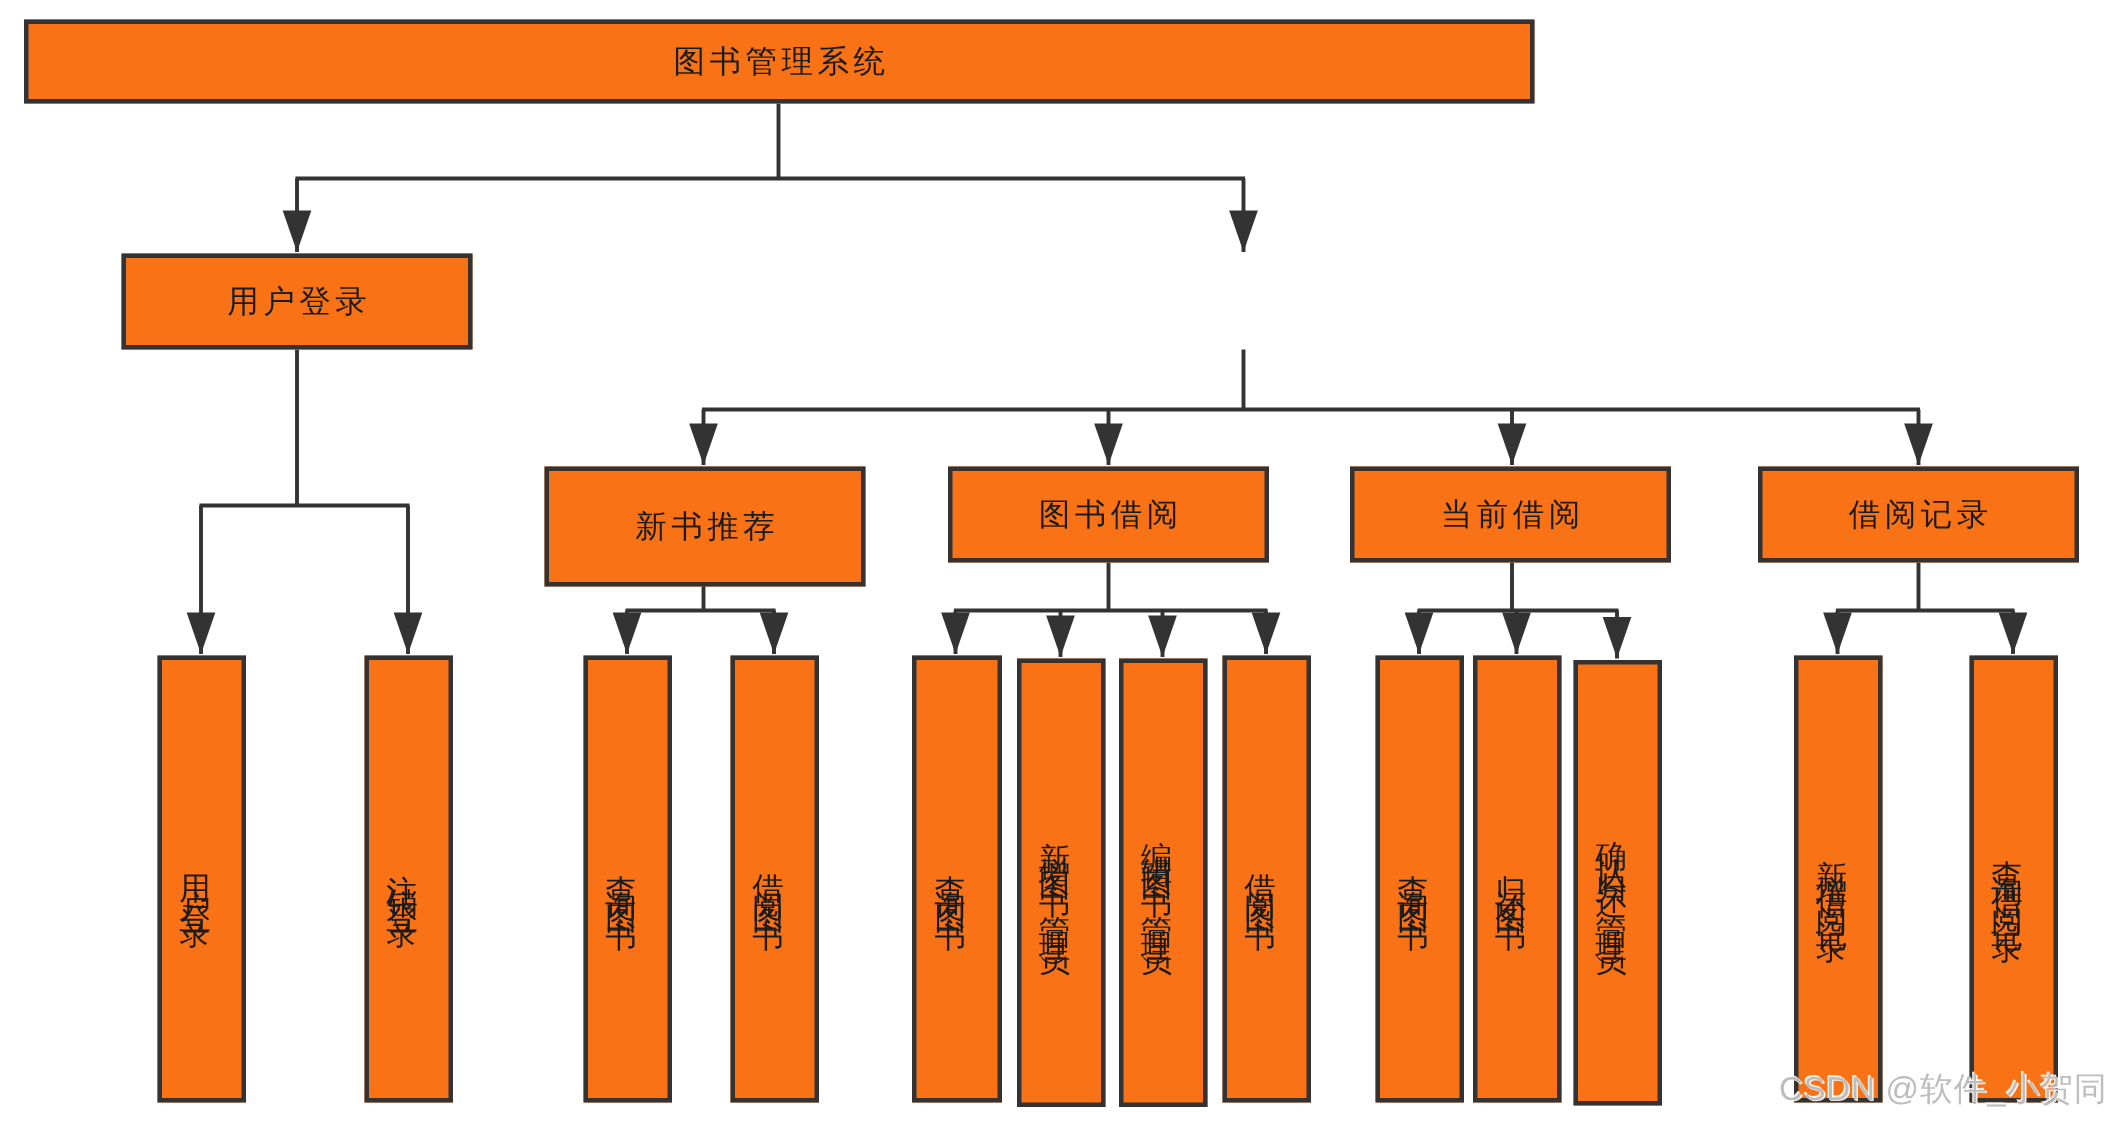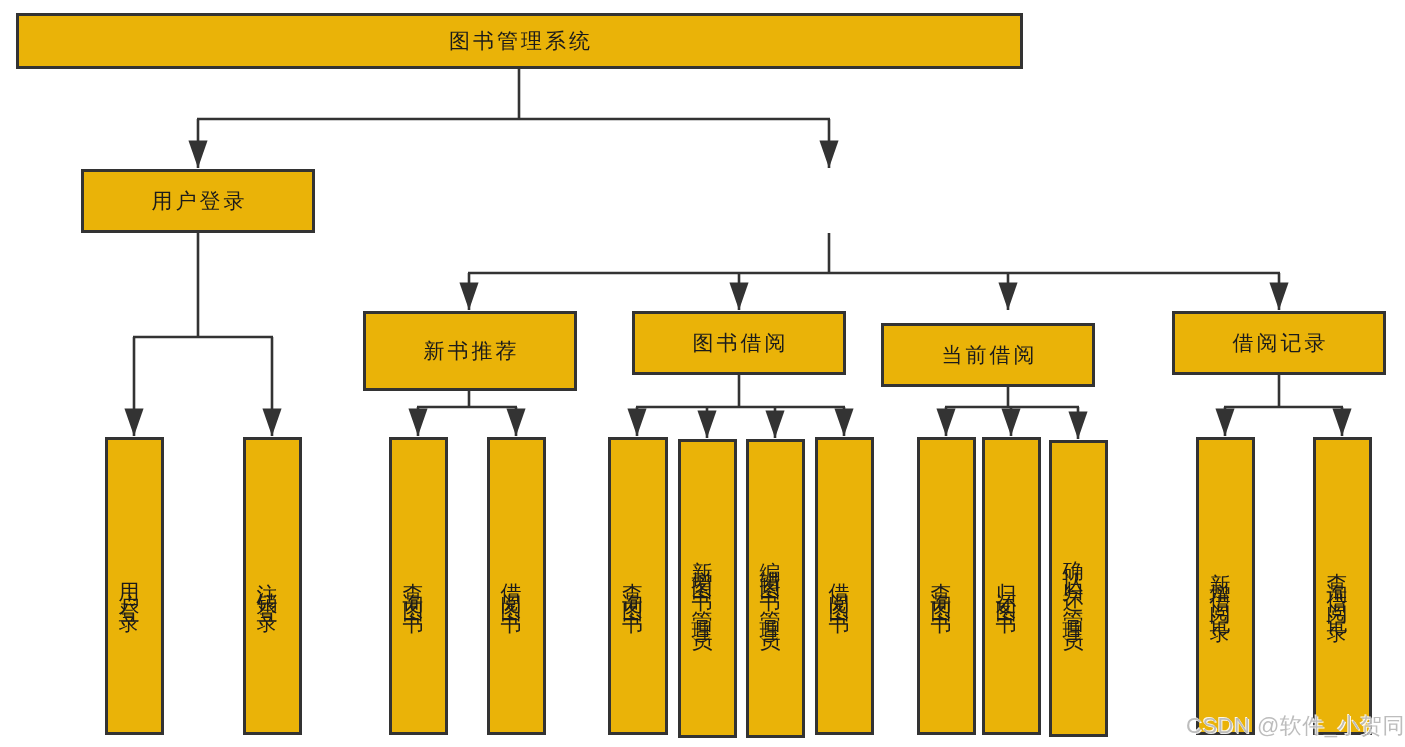--- a/index.html
+++ b/index.html
@@ -9,21 +9,21 @@
     height: 747px;
     background: #ffffff;
     overflow: hidden;
     font-family: "Liberation Sans", "DejaVu Sans", sans-serif;
   }
   svg.connectors { position: absolute; left: 0; top: 0; display: block; }
   .box {
     position: absolute;
     box-sizing: border-box;
     border: 3px solid #333333;
-    background: #eab308;
+    background: #f97316;
     display: flex;
     align-items: center;
     justify-content: center;
     color: #1b1b1b;
   }
   .hlabel {
     font-size: 21px;
     letter-spacing: 3px;
     white-space: nowrap;
     text-indent: 3px; 
@@ -110,21 +110,21 @@
   <div class="box" style="left:81px; top:169px; width:234px; height:64px;">
     <span class="hlabel">用户登录</span>
   </div>
 
   <div class="box" style="left:363px; top:311px; width:214px; height:80px;">
     <span class="hlabel">新书推荐</span>
   </div>
   <div class="box" style="left:632px; top:311px; width:214px; height:64px;font-family:Liberation Serif, serif;">
     <span class="hlabel">图书借阅</span>
   </div>
-  <div class="box" style="left:881px; top:311px; width:214px; height:64px;margin-top:12px;">
+  <div class="box" style="left:900px; top:311px; width:214px; height:64px;">
     <span class="hlabel">当前借阅</span>
   </div>
   <div class="box" style="left:1172px; top:311px; width:214px; height:64px;">
     <span class="hlabel">借阅记录</span>
   </div>
 
   <div class="box" style="left:105px; top:437px; width:59px; height:298px;">
     <span class="vlabel">用户登录</span>
   </div>
   <div class="box" style="left:243px; top:437px; width:59px; height:298px;">

